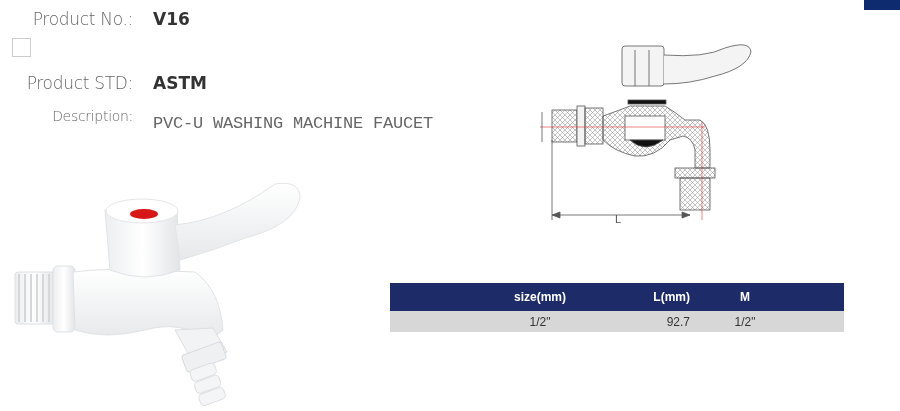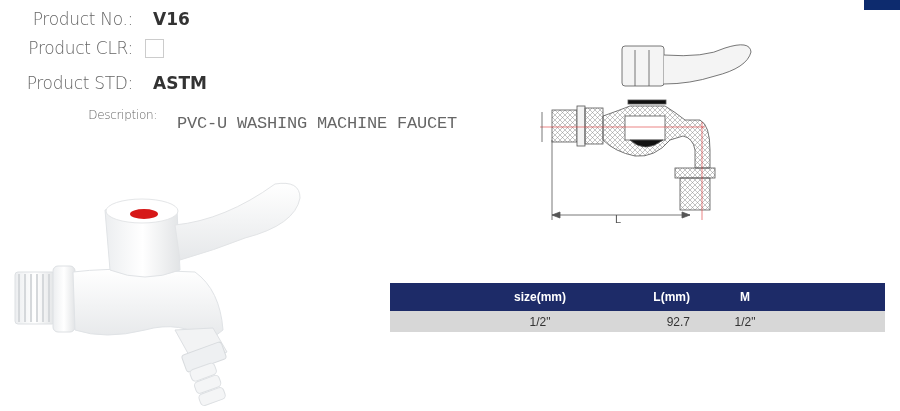--- a/index.html
+++ b/index.html
@@ -11,48 +11,47 @@
   .spec { position: absolute; left: 0; top: 0; width: 480px; }
   .spec-row { position: absolute; left: 0; display: flex; align-items: center; }
   .spec-label { width: 133px; text-align: right; font-size: 17px; color: #666; font-family: "DejaVu Sans", sans-serif; font-weight: 300; letter-spacing: -0.3px; }
   .spec-value { margin-left: 20px; font-size: 17px; color: #333; font-weight: bold; font-family: "DejaVu Sans", sans-serif; }
   .spec-value.plain { font-weight: normal; color: #666; font-size: 17px; letter-spacing: -0.2px; }
   .color-swatch { margin-left: 12px; width: 19px; height: 19px; border: 1px solid #ccc; background: #fff; }
 
   .photo { position: absolute; left: 5px; top: 180px; width: 300px; height: 231px; }
   .drawing { position: absolute; left: 525px; top: 40px; width: 240px; height: 190px; }
 
-  .spec-table { position: absolute; left: 390px; top: 283px; width: 495px; border-collapse: collapse; font-family: "Liberation Sans", sans-serif; font-size: 12px; border-radius: 24px; }
+  .spec-table { position: absolute; left: 390px; top: 283px; width: 454px; border-collapse: collapse; font-family: "Liberation Sans", sans-serif; font-size: 12px; border-radius: 24px; }
   .spec-table th { background: #1d2b68; color: #fff; height: 28px; font-weight: bold; text-align: center; }
   .spec-table td { background: #d7d7d7; color: #333; height: 21px; text-align: center; }
   .spec-table .c1 { width: 220px; padding-left: 80px; }
   .spec-table .c2 { width: 80px; text-align: right; }
   .spec-table .c3 { width: 110px; }
   .spec-table .c4 { width: auto; }
 </style>
 </head>
 <body>
 
 <div class="corner-tab"></div>
 
 <div class="spec">
   <div class="spec-row" style="top:9px;">
     <span class="spec-label">Product No.:</span>
     <span class="spec-value">V16</span>
   </div>
   <div class="spec-row" style="top:38px;">
-    <span class="spec-label">Product CLR:</span>
     <span class="color-swatch"></span>
   </div>
   <div class="spec-row" style="top:73px;">
     <span class="spec-label">Product STD:</span>
     <span class="spec-value">ASTM</span>
   </div>
   <div class="spec-row" style="top:108px; align-items:flex-start;">
-    <span class="spec-label" style="font-size:12px;margin-left:24px;">Description:</span>
+    <span class="spec-label" style="font-size:14px;">Description:</span>
     <span class="spec-value plain" style="margin-top:6px;font-family:Liberation Mono, monospace;">PVC-U WASHING MACHINE FAUCET</span>
   </div>
 </div>
 
 <svg class="photo" viewBox="0 0 300 231">
   <defs>
     <linearGradient id="wg" x1="0" y1="0" x2="0" y2="1">
       <stop offset="0" stop-color="#ffffff"></stop>
       <stop offset="1" stop-color="#e6e8ea"></stop>
     </linearGradient>

